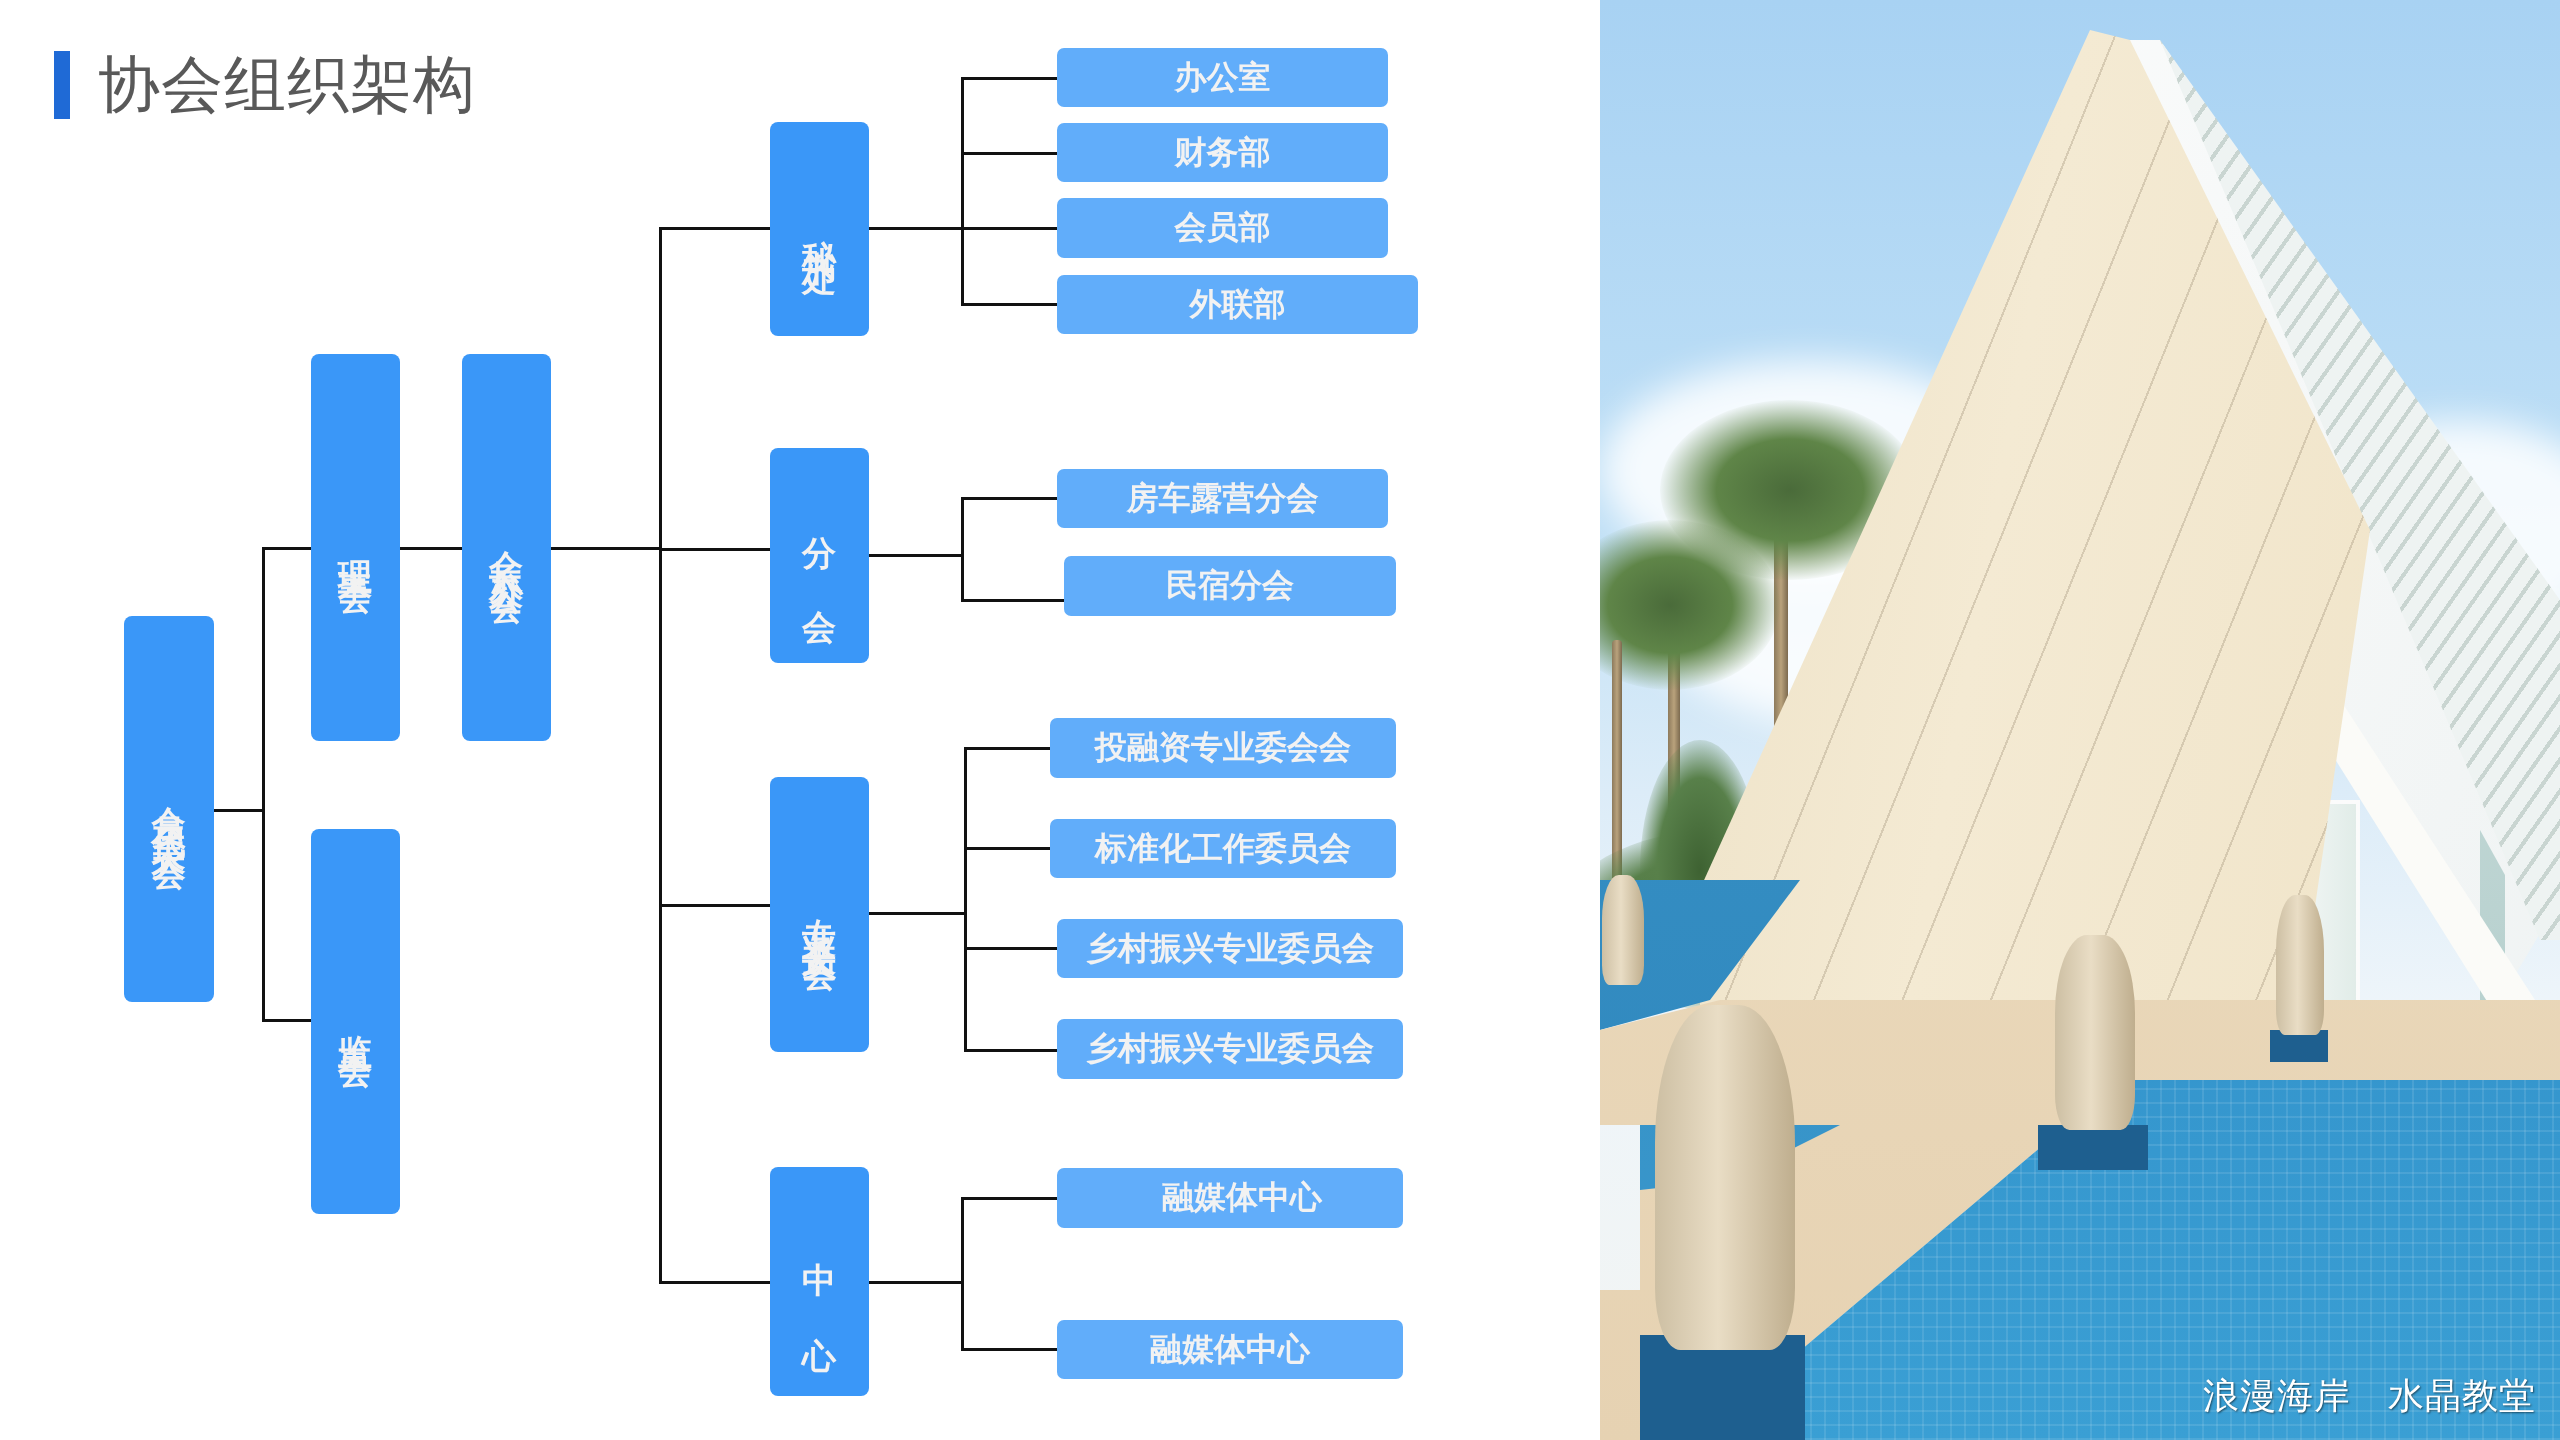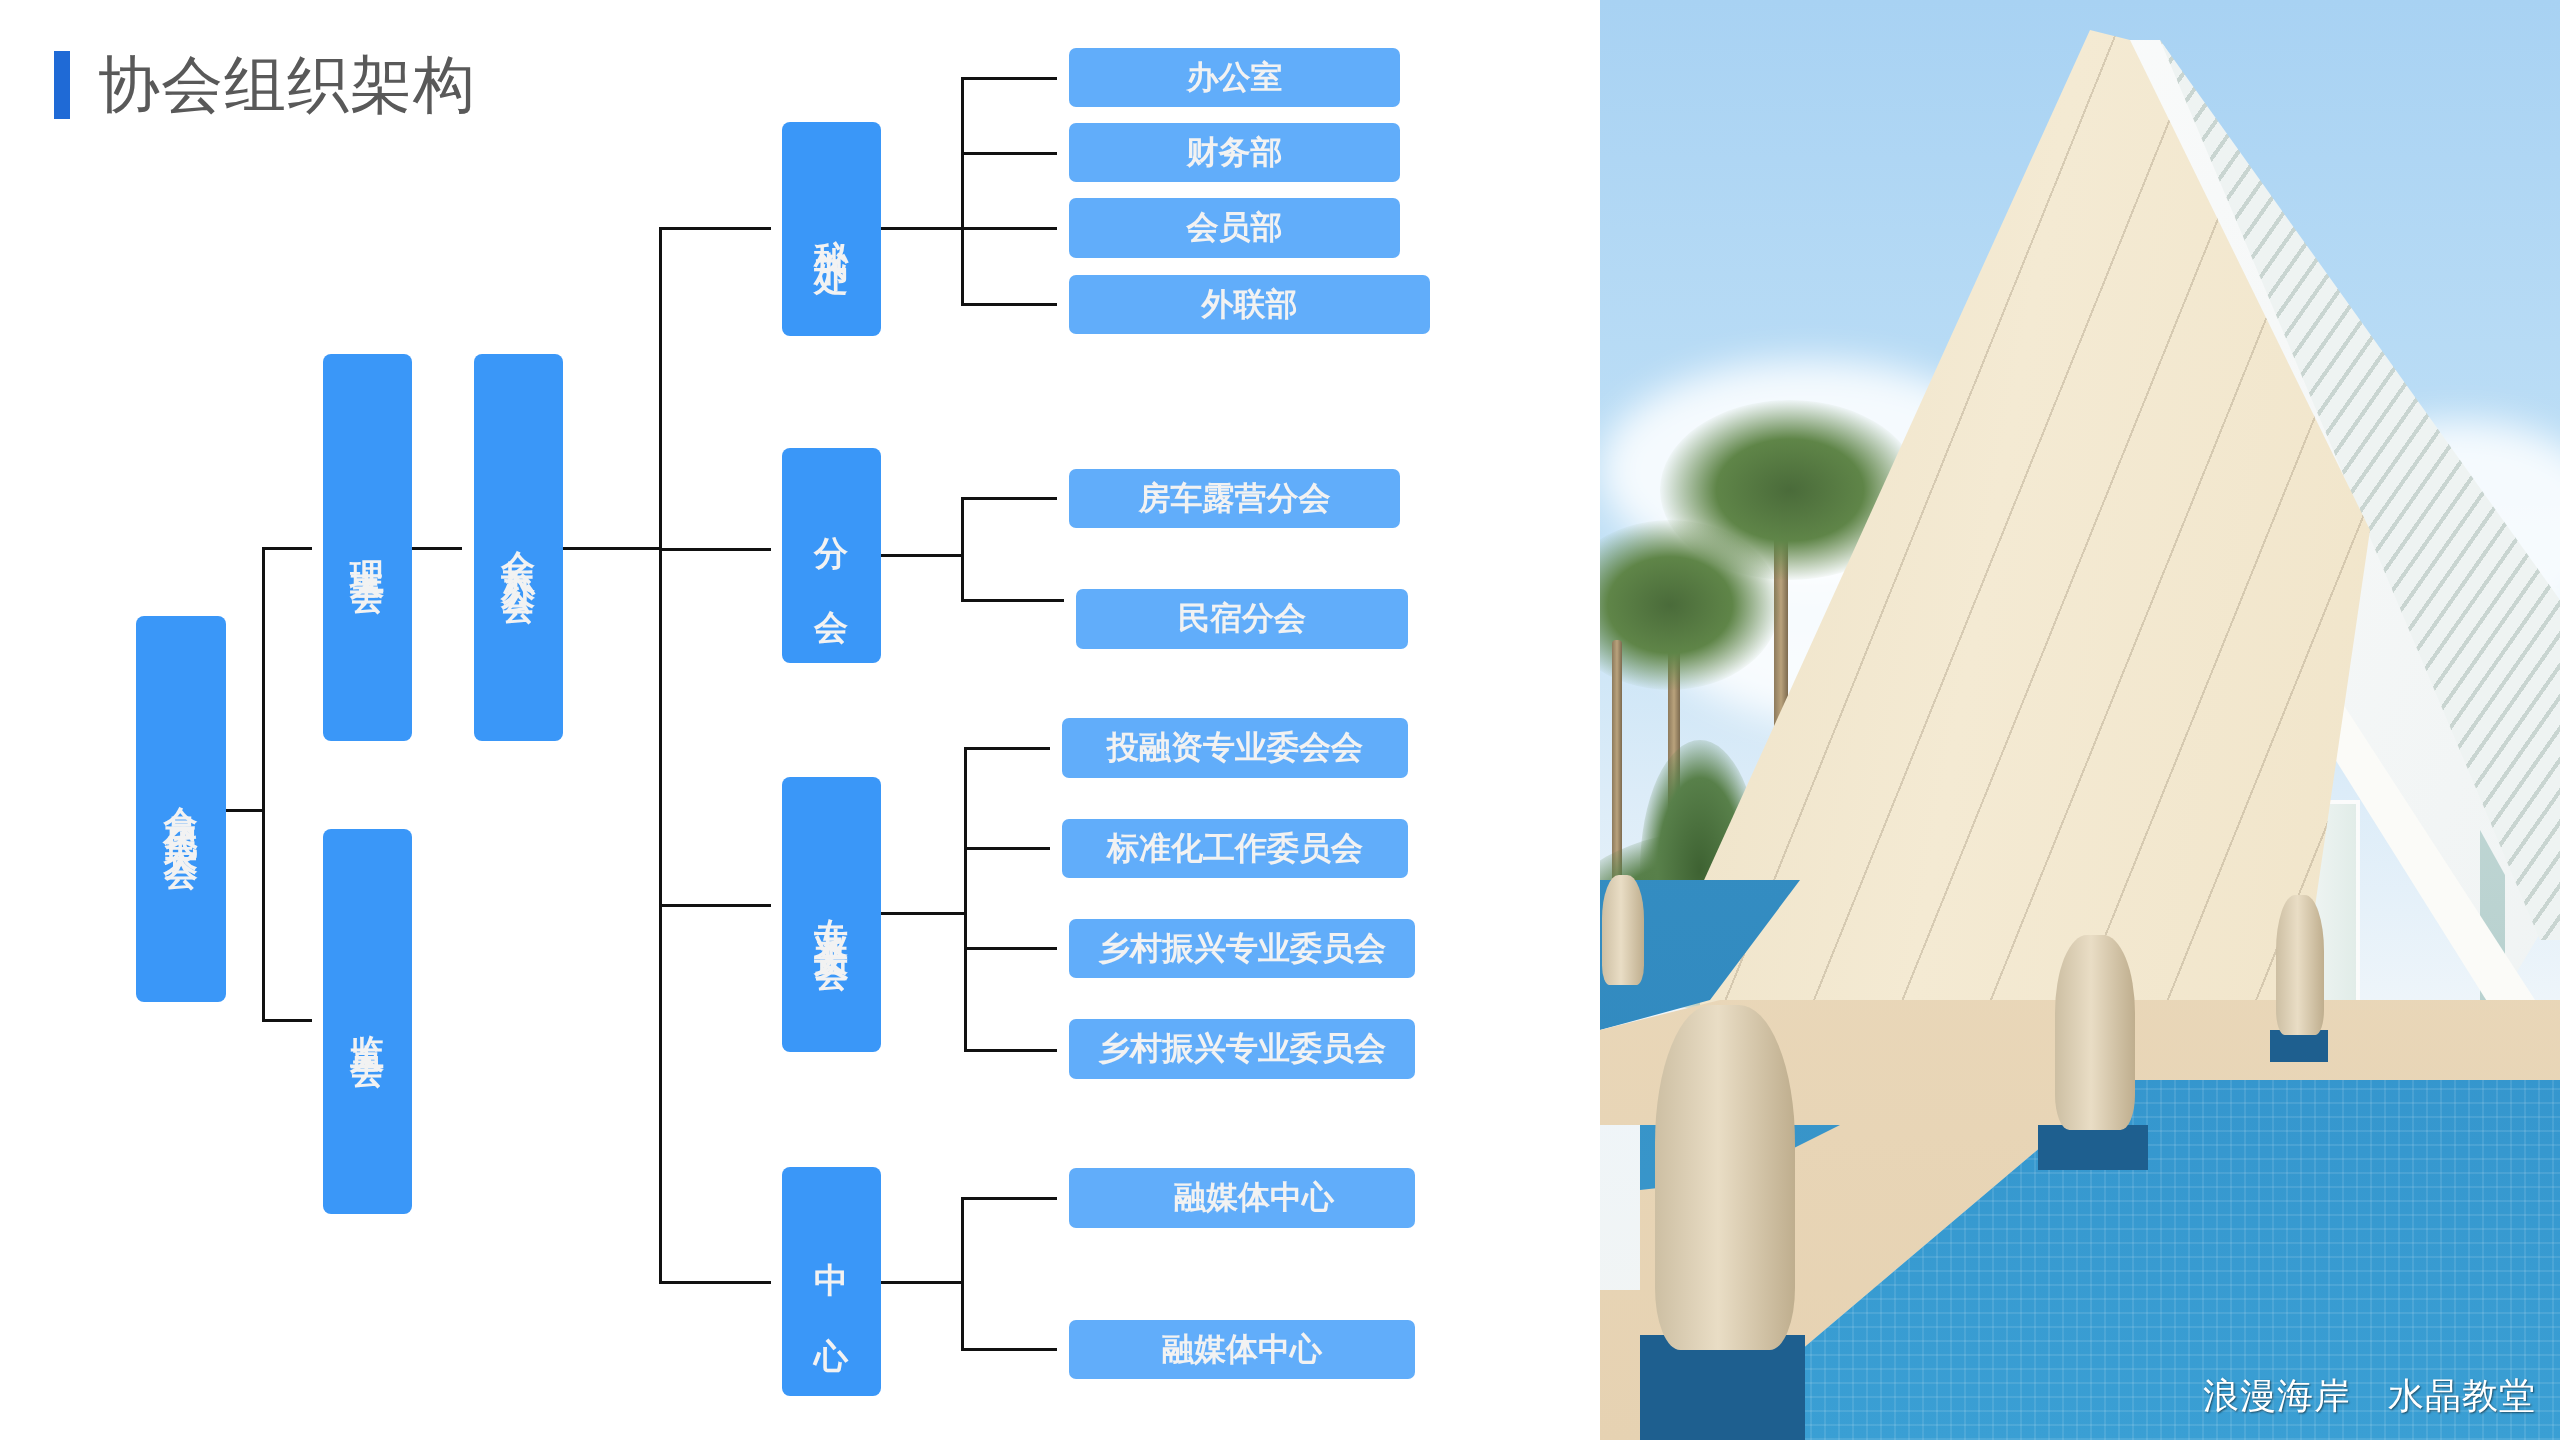--- a/index.html
+++ b/index.html
@@ -1,20 +1,20 @@
 <!DOCTYPE html>
 <html><head>
 <meta charset="utf-8">
 <style>
   html, body { margin: 0; padding: 0; }
   body { width: 2560px; height: 1440px; position: relative; overflow: hidden; background: #ffffff; font-family: "DejaVu Sans", "Liberation Sans", sans-serif; }
   .abs { position: absolute; }
   .title-bar { left: 54px; top: 51px; width: 16px; height: 68px; background: #1f6ad6; }
   .title-text { left: 98px; top: 46px; font-size: 62px; line-height: 78px; color: #595959; letter-spacing: 1px; font-family: "DejaVu Sans", sans-serif; font-weight: normal; }
-  .box { position: absolute; border-radius: 8px; color: #f2f2f2; font-weight: bold; display: flex; align-items: center; justify-content: center; box-sizing: border-box; margin-left: 12px; }
+  .box { position: absolute; border-radius: 8px; color: #f2f2f2; font-weight: bold; display: flex; align-items: center; justify-content: center; box-sizing: border-box; }
   .box.main { background: #3a97f8; }
   .box.vert { writing-mode: vertical-rl; text-orientation: upright; font-size: 34px; letter-spacing: 10px; }
   .box.leaf { background: #61adfa; font-size: 32px; border-radius: 7px; }
   .line { position: absolute; background: #111111; }
   .h { height: 3px; }
   .v { width: 3px; }
 
   
   .photo { left: 1600px; top: 0; width: 960px; height: 1440px; overflow: hidden; background: linear-gradient(180deg, #a8d2f3 0%, #bedff6 35%, #dcecf8 55%, #eef5fa 70%, #f2f4f2 100%); }
   .cloud { position: absolute; border-radius: 50%; background: rgba(255,255,255,0.85); filter: blur(18px); }
@@ -98,21 +98,21 @@
   <div class="box main vert" style="left:770px; top:448px; width:99px; height:215px; letter-spacing:20px;">分　会</div>
   <div class="box main vert" style="left:770px; top:777px; width:99px; height:275px;">专业委员会</div>
   <div class="box main vert" style="left:770px; top:1167px; width:99px; height:229px; letter-spacing:20px;">中　心</div>
 
   <div class="box leaf" style="left:1057px; top:48px; width:331px; height:59px;">办公室</div>
   <div class="box leaf" style="left:1057px; top:123px; width:331px; height:59px;">财务部</div>
   <div class="box leaf" style="left:1057px; top:198px; width:331px; height:60px;">会员部</div>
   <div class="box leaf" style="left:1057px; top:275px; width:361px; height:59px;">外联部</div>
 
   <div class="box leaf" style="left:1057px; top:469px; width:331px; height:59px;">房车露营分会</div>
-  <div class="box leaf" style="left:1064px; top:589px; width:332px; height:60px;">民宿分会</div>
+  <div class="box leaf" style="left:1064px; top:556px; width:332px; height:60px;">民宿分会</div>
 
   <div class="box leaf" style="left:1050px; top:718px; width:346px; height:60px;">投融资专业委会会</div>
   <div class="box leaf" style="left:1050px; top:819px; width:346px; height:59px;">标准化工作委员会</div>
   <div class="box leaf" style="left:1057px; top:919px; width:346px; height:59px;">乡村振兴专业委员会</div>
   <div class="box leaf" style="left:1057px; top:1019px; width:346px; height:60px;">乡村振兴专业委员会</div>
 
   <div class="box leaf" style="left:1057px; top:1168px; width:346px; height:60px;padding-left:24px;">融媒体中心</div>
   <div class="box leaf" style="left:1057px; top:1320px; width:346px; height:59px;">融媒体中心</div>
 </div>
 

